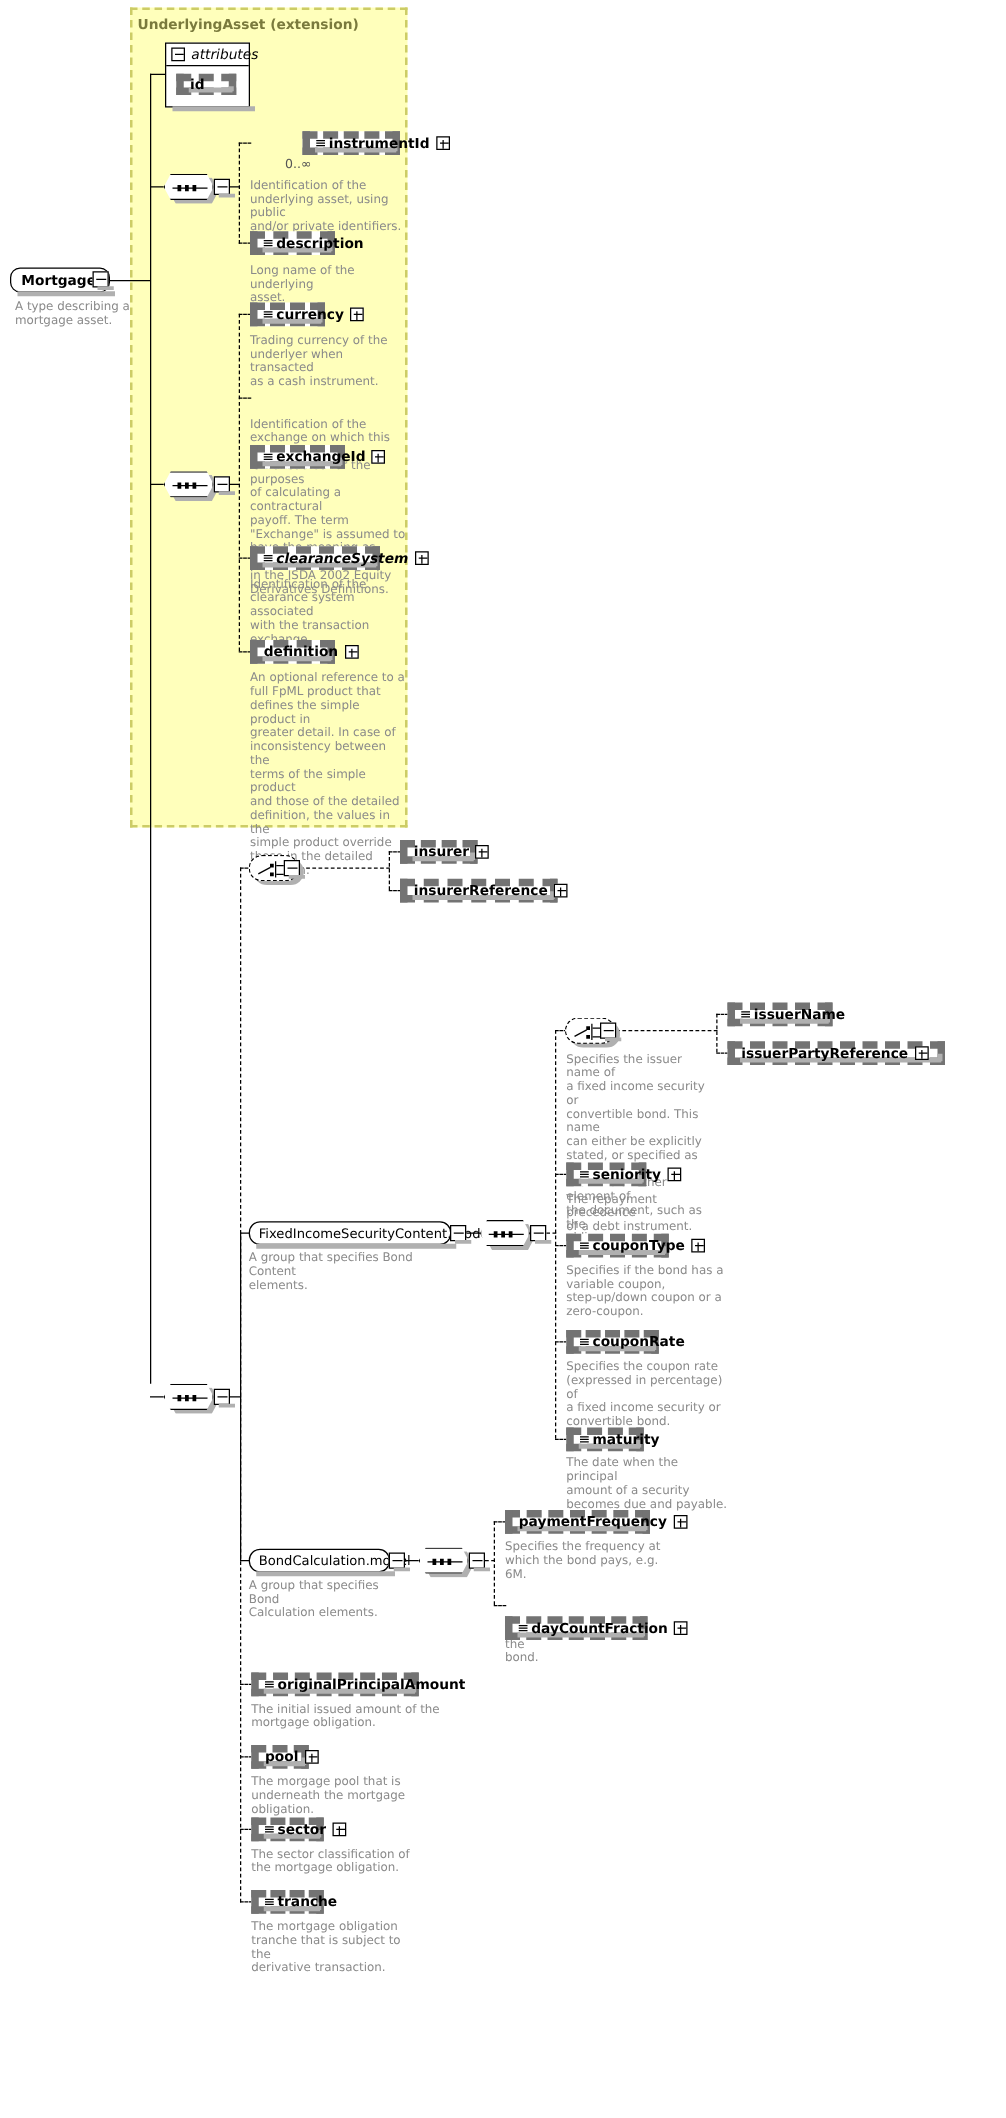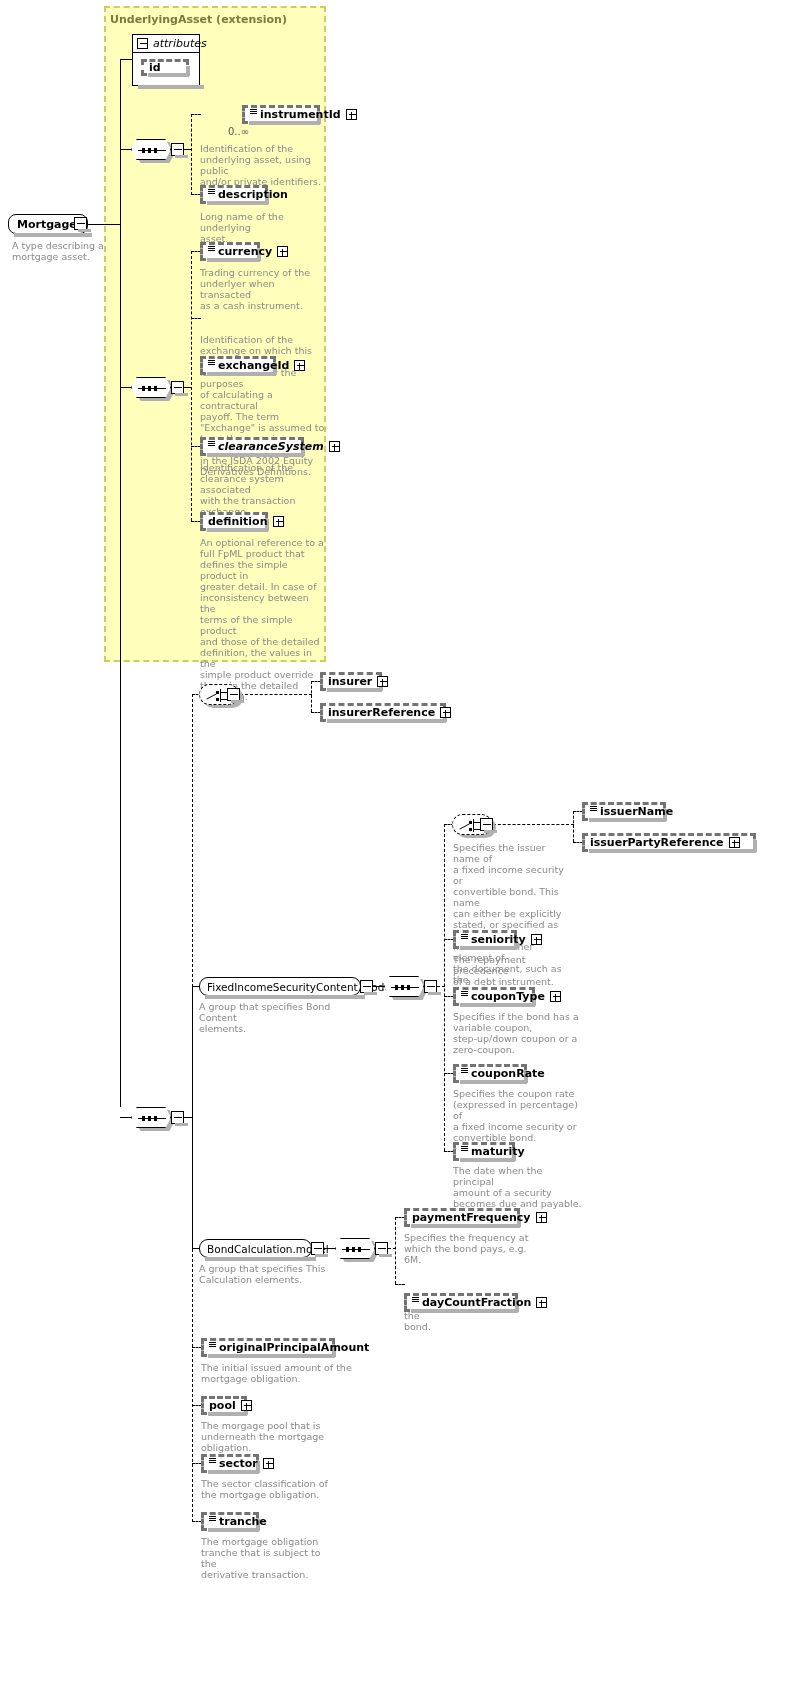--- a/index.html
+++ b/index.html
@@ -35,21 +35,21 @@
     font-weight: bold;
     color: #7a7a3d;
     white-space: nowrap;
   }
   .ext-title .norm { font-weight: bold; }
 
   
   .node {
     position: absolute;
     background: #ffffff;
-    border: 3px solid #737373;
+    border: 6px solid #737373;
     height: 19px;
     display: flex;
     align-items: center;
     padding: 0 5px;
     font-size: 11px;
     font-weight: bold;
     color: #000;
     white-space: nowrap;
     z-index: 4;
   }
@@ -545,21 +545,21 @@
   </div>
   <div class="anno" style="left:453px; top:1165px; width:130px;">The date when the principal
 amount of a security
 becomes due and payable.</div>
 
   <div class="ln-h" style="left:192px; top:1248px; width:8px;"></div>
   <div class="groupbox" style="left:199px; top:1239px; width:113px;">
     <span class="lbl">BondCalculation.model</span>
   </div>
   <div class="pmbox shadow" style="left:311px; top:1242px;"></div>
-  <div class="anno" style="left:199px; top:1263px; width:130px;">A group that specifies This
+  <div class="anno" style="left:199px; top:1263px; width:130px;">A group that specifies Bond
 Calculation elements.</div>
 
   <div class="ln-h" style="left:324px; top:1248px; width:11px;"></div>
   <div class="seqshadow" style="left:339px; top:1241px;"></div>
   <div class="seqcomp" style="left:335px; top:1238px;">
     <div class="d" style="left:10px;"></div>
       <div class="d" style="left:16px;"></div>
       <div class="d" style="left:22px;"></div>
     <div style="position:absolute;left:6px;top:10px;width:28px;height:1px;background:#000;"></div>
   </div>

